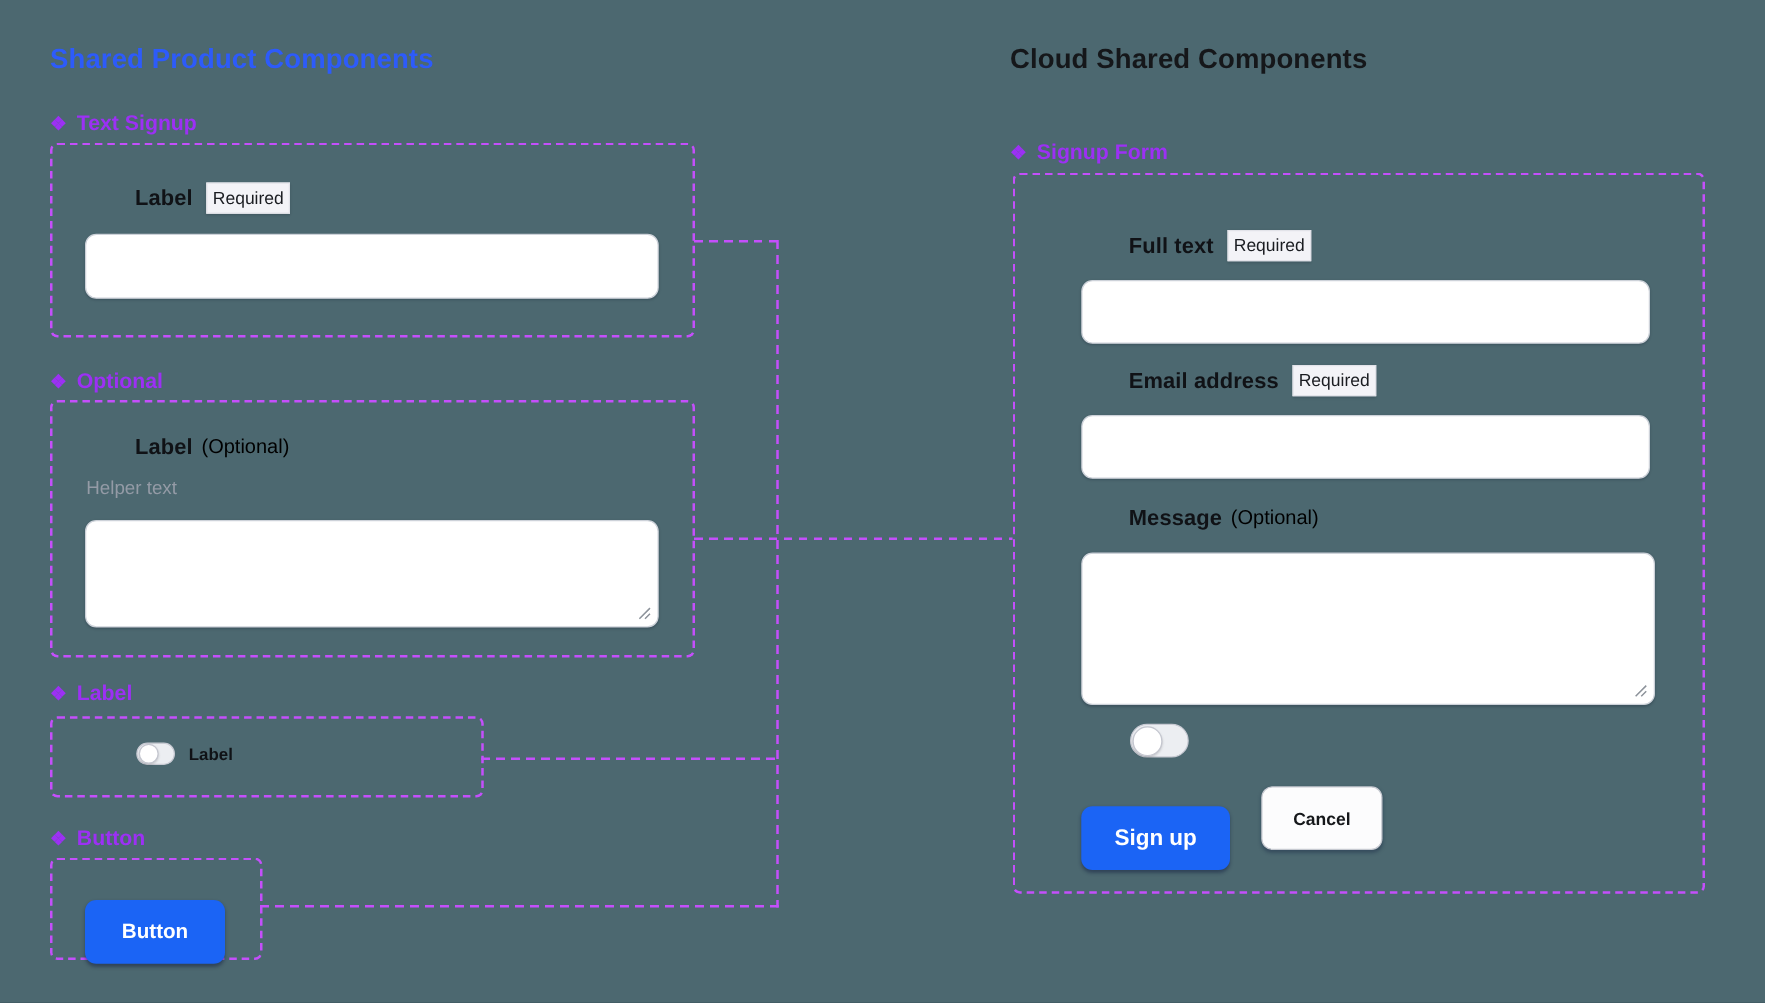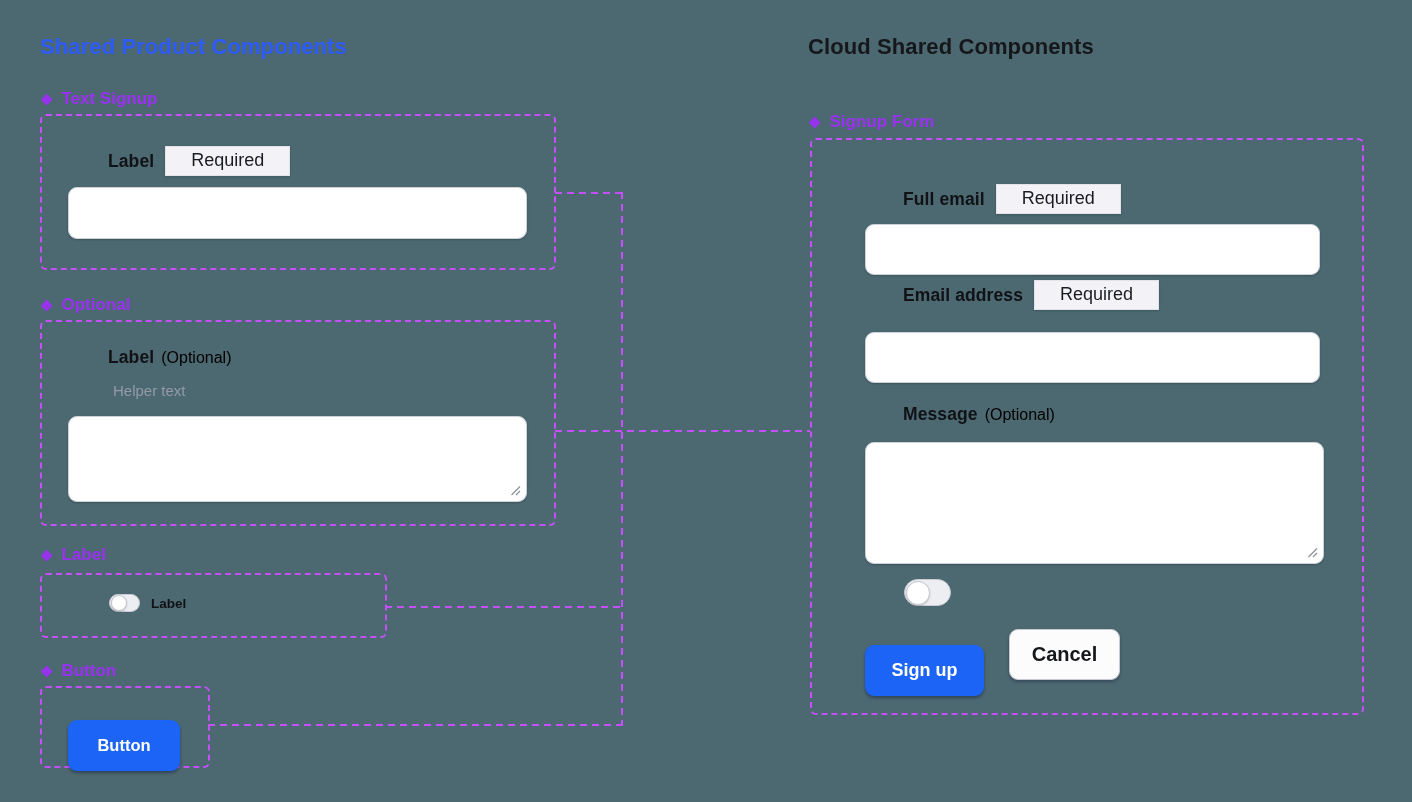--- a/index.html
+++ b/index.html
@@ -39,21 +39,21 @@
   #conn-trunk      { left:621px; top:192px; height:534px; }
   #conn-textarea   { left:555px; top:430px; width:255px; }
   #conn-toggle     { left:385px; top:606px; width:238px; }
   #conn-button     { left:208px; top:724px; width:415px; }
 
   .label-row { position:absolute; display:flex; align-items:center; gap:11px; white-space:nowrap;margin-left:39px; }
   .form-label { font-size:17.5px; font-weight:700; color:#101216; letter-spacing:.1px; }
   .optional { font-size:16px; font-weight:400; color:#000000; }
   .helper { position:absolute; font-size:15px; color:#949BA6; }
   .badge { display:inline-block; background:#F3F3F7; border:1px solid #E2E3E9; border-radius:0;
-    padding:3px 25px 4px; font-size:18px; font-weight:400; color:#1A1C21;
+    padding:3px 4px 4px; font-size:14px; font-weight:400; color:#1A1C21;
     box-shadow:0 1px 2px rgba(10,15,30,.18); }
 
   .field { background:#fff; border:1.5px solid #CDD2D9; border-radius:9px;
     box-shadow:0 1px 2px rgba(10,15,30,.22); font-family:"Liberation Sans",sans-serif; font-size:16px; color:#15171A; }
   input.field { position:absolute; padding:0 12px; outline:none; }
   #ti-input { left:26px; top:71px; width:459px; height:52px; }
   #su-input-fullname { left:53px; top:84px;  width:455px; height:51px; }
   #su-input-email    { left:53px; top:192px; width:455px; height:51px; }
 
   .ta-wrap { position:absolute; }
@@ -76,21 +76,21 @@
 
   .btn { display:flex; align-items:center; justify-content:center; border-radius:9px;
     font-family:"Liberation Sans",sans-serif; font-weight:600; cursor:pointer; white-space:nowrap; }
   .btn-primary { background:var(--primary-button,#1B64F5); color:#fff; border:none;
     box-shadow:0 2px 3px rgba(15,25,60,.45);margin-top:16px; }
   .btn-secondary { background:#FCFCFD; color:#15171A; border:1.5px solid #C7CAD1;
     box-shadow:0 2px 3px rgba(15,25,60,.35); }
   #btn-left { position:absolute; left:26px; top:16px; width:112px; height:51px; font-size:16.5px; }
   #su-buttons { position:absolute; left:53px; top:489px; display:flex; gap:25px; }
   #su-submit { width:119px; height:51px; font-size:18px; }
-  #su-cancel { width:111px; height:51px; font-size:20px; }
+  #su-cancel { width:97px; height:51px; font-size:14px; }
 </style>
 </head>
 <body>
 
 <div class="canvas">
 
   <div class="conn-h" id="conn-text-input"></div>
   <div class="conn-v" id="conn-trunk"></div>
   <div class="conn-h" id="conn-textarea"></div>
   <div class="conn-h" id="conn-toggle"></div>
@@ -126,21 +126,21 @@
       <span class="badge">Required</span>
     </div>
     <input class="field" id="ti-input" type="text" placeholder="" style="">
   </div>
 
   <div class="frame" id="frame-textarea">
     <div class="label-row" style="left:27px; top:25px; gap:7px;">
       <span class="form-label">Label</span>
       <span class="optional">(Optional)</span>
     </div>
-    <div class="helper" style="left:27px; top:60px;margin-left:44px;">Helper text</div>
+    <div class="helper" style="left:27px; top:60px;">Helper text</div>
     <div class="ta-wrap" id="ta-left">
       <textarea class="field" placeholder="" style=""></textarea>
       <svg class="handle" width="13" height="13" viewBox="0 0 13 13">
         <path d="M2.5 11 L11 2.5 M7 11 L11 7" stroke="#8C929A" stroke-width="1.2" fill="none"></path>
       </svg>
     </div>
   </div>
 
   <div class="frame" id="frame-toggle">
     <div class="label-row" id="toggle-row">
@@ -150,26 +150,26 @@
       <span id="toggle-left-label">Label</span>
     </div>
   </div>
 
   <div class="frame" id="frame-button">
     <button class="btn btn-primary" id="btn-left">Button</button>
   </div>
 
   <div class="frame" id="frame-signup">
     <div class="label-row" style="left:52px; top:44px;">
-      <span class="form-label">Full email</span>
+      <span class="form-label">Full text</span>
       <span class="badge">Required</span>
     </div>
     <input class="field" id="su-input-fullname" type="text" placeholder="" style="">
 
-    <div class="label-row" style="left:52px; top:140px;">
+    <div class="label-row" style="left:52px; top:152px;">
       <span class="form-label">Email address</span>
       <span class="badge">Required</span>
     </div>
     <input class="field" id="su-input-email" type="text" placeholder="" style="">
 
     <div class="label-row" style="left:52px; top:264px; gap:7px;">
       <span class="form-label">Message</span>
       <span class="optional">(Optional)</span>
     </div>
     <div class="ta-wrap" id="ta-su">

